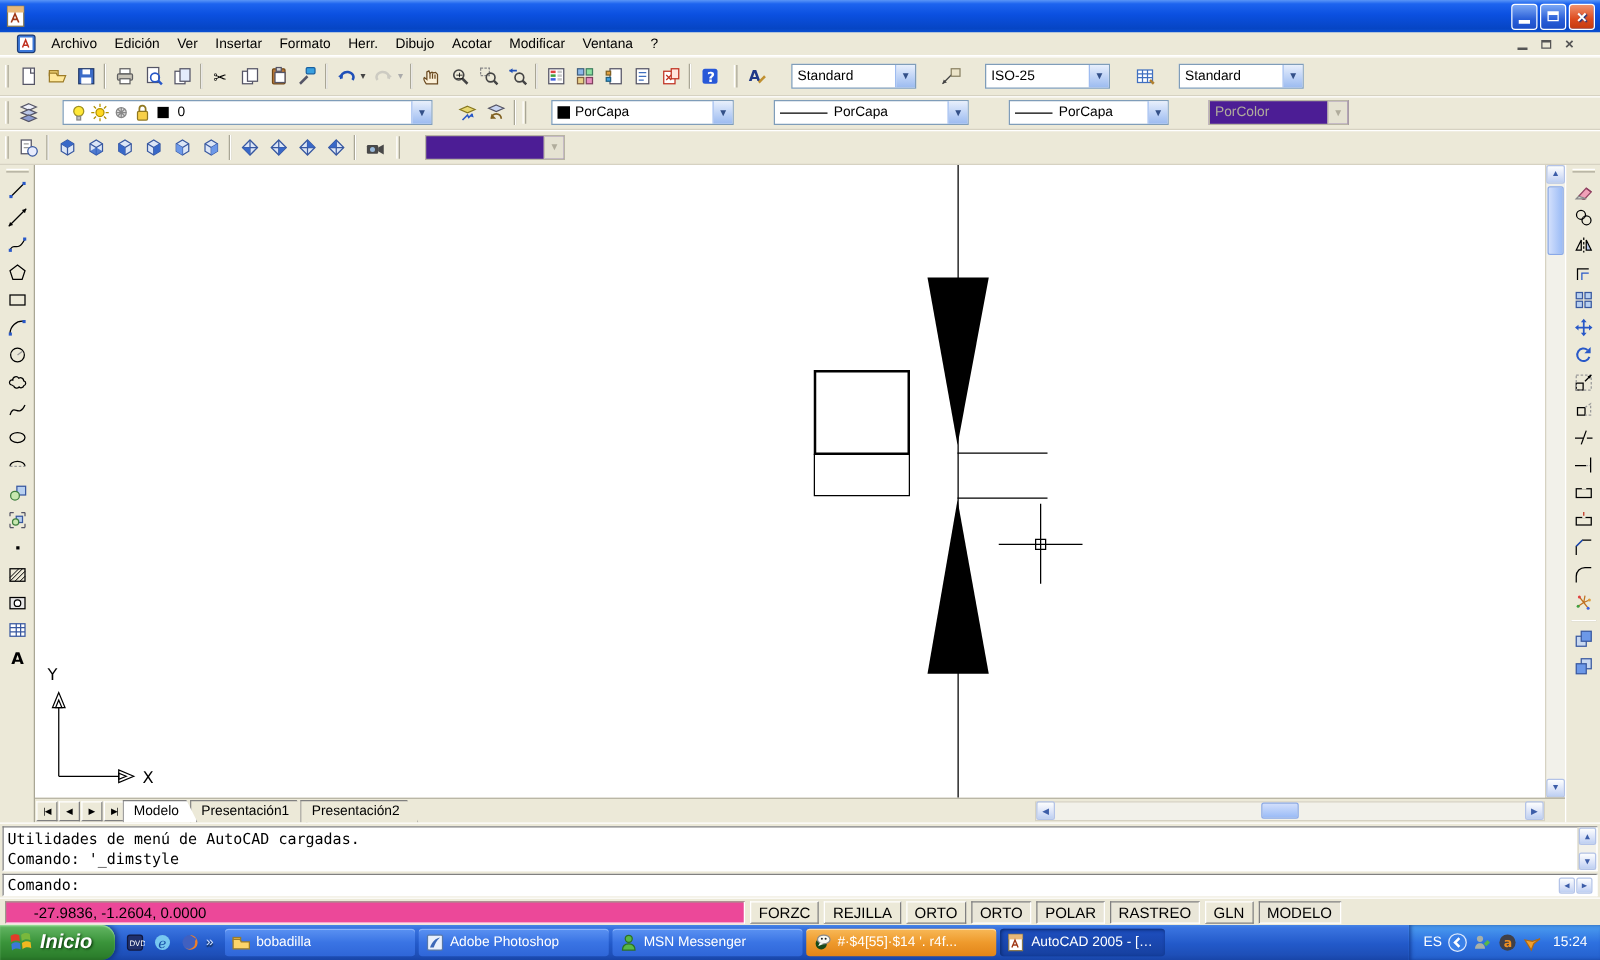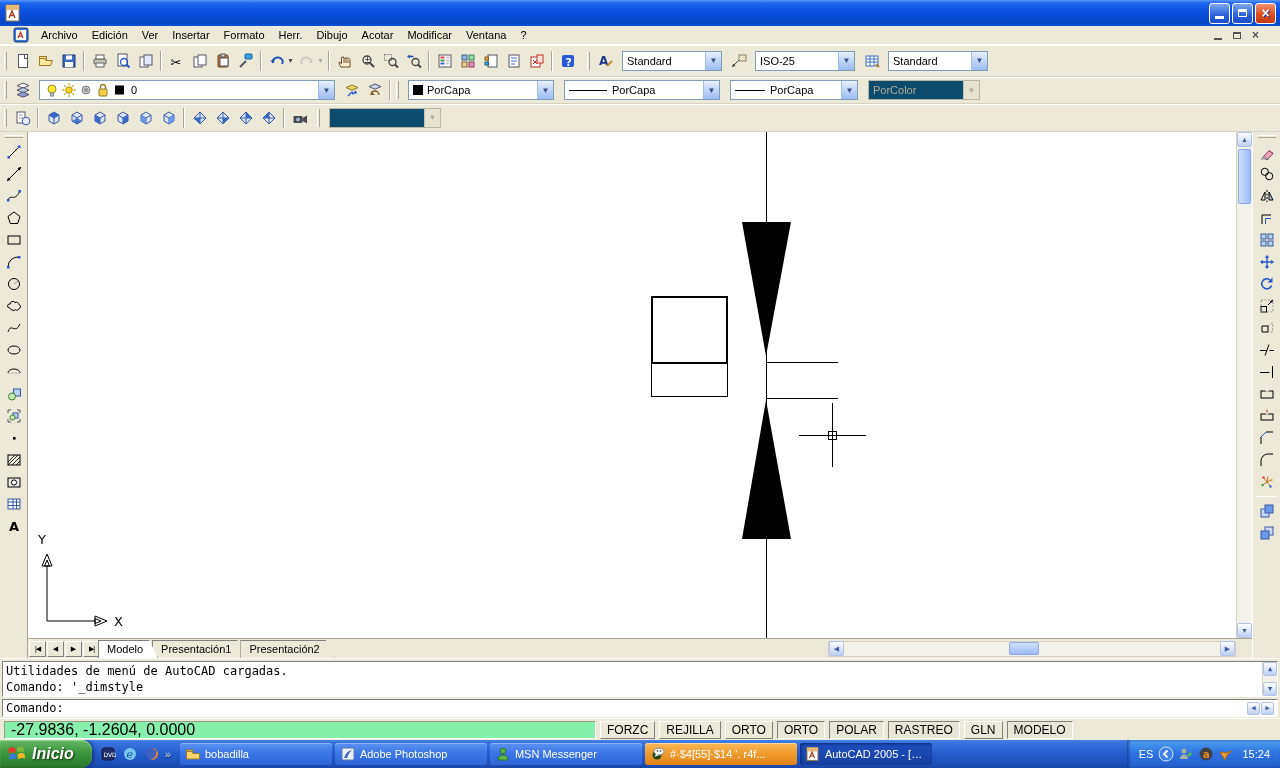--- a/index.html
+++ b/index.html
@@ -34,23 +34,23 @@
 .tb1{height:32px;flex:0 0 32px}
 .tb2{height:27px;flex:0 0 27px}
 .tb3{height:28px;flex:0 0 28px}
 .grip{width:3px;height:18px;border-left:1px solid #fff;border-right:1px solid #a9a695;margin:0 4px 0 2px}
 .tbtn{width:23px;height:23px;display:flex;align-items:center;justify-content:center;position:relative}
 .tbtn.disabled{opacity:.45}
 .icon{display:flex;align-items:center;justify-content:center}
 .dd{font-size:8px;color:#444;margin-left:-2px;width:9px;text-align:center}
 .dd.dis{color:#aaa}
 .sep{width:1px;height:20px;background:#a9a695;border-right:1px solid #fff;margin:0 3px;flex:0 0 2px}
-.combo{height:20px;background:#fff;border:1px solid #7f9db9;display:flex;align-items:center;font-size:11px;padding-left:4px;margin:0 5px;white-space:nowrap}
+.combo{height:20px;background:#fff;border:1px solid #7f9db9;display:flex;align-items:center;font-size:11px;padding-left:4px;margin:0 16px;white-space:nowrap}
 .combo .arrow{margin-left:auto;width:16px;height:18px;background:linear-gradient(#e8effc,#bdd2f6 55%,#9cbbf0);border-left:1px solid #9ebcf0;display:flex;align-items:center;justify-content:center;color:#335088;font-size:8px}
-.combo.disabled{background:#0c4a6e;border-color:#b8b5a4;color:#b0ac9c}
+.combo.disabled{background:#4c1d95;border-color:#b8b5a4;color:#b0ac9c}
 .combo.disabled .arrow{background:#e5e2d2;border-left-color:#c6c2b0;color:#b0ac9c}
 .line-sample{display:inline-block;width:38px;border-top:1px solid #000;margin-right:5px}
 .line-sample.short{width:30px}
 .swatch{display:inline-block;width:10px;height:10px;background:#000;margin-right:4px}
 .combo .cicons{display:flex;align-items:center;gap:1px;margin-right:3px}
 
 
 .main{flex:1;display:flex;min-height:0}
 .side-tb{width:28px;flex:0 0 28px;background:#ece9d8;display:flex;flex-direction:column;align-items:center;padding-top:1px}
 .side-tb .hgrip{height:3px;width:18px;border-top:1px solid #fff;border-bottom:1px solid #a9a695;margin:2px 0 3px}
@@ -91,21 +91,21 @@
 .cmd{height:60px;flex:0 0 60px;background:#ece9d8;padding:2px 2px 1px 2px;border-top:1px solid #fff}
 .cmd-hist{height:36px;background:#fff;border:1px solid;border-color:#808080 #fff #fff #808080;font-family:"DejaVu Sans Mono","Liberation Mono",monospace;font-size:12px;line-height:16px;padding:1px 18px 0 3px;position:relative;white-space:pre}
 .hist-scroll{position:absolute;right:0;top:0;width:15px;height:100%;background:#f2f1ea;display:flex;flex-direction:column;justify-content:space-between;border-left:1px solid #d6d2c2}
 .hist-scroll .sbtn{width:14px;height:14px;flex:0 0 14px}
 .cmd-input{height:18px;background:#fff;border:1px solid;border-color:#808080 #fff #fff #808080;margin-top:2px;font-family:"DejaVu Sans Mono","Liberation Mono",monospace;font-size:12px;padding:0 3px;display:flex;align-items:center}
 .cmd-input .spin{margin-left:auto;display:flex;gap:1px}
 .cmd-input .sbtn{width:13px;height:13px;flex:0 0 13px}
 
 
 .statusbar{height:22px;flex:0 0 22px;background:#ece9d8;display:flex;align-items:center;padding:0 4px;border-top:1px solid #fff}
-.coords{width:592px;flex:0 0 592px;height:18px;border:1px solid;border-color:#9c9a8c #fff #fff #9c9a8c;display:flex;align-items:center;padding-left:6px;font-size:16px;background:#86efac}
+.coords{width:592px;flex:0 0 592px;height:18px;border:1px solid;border-color:#9c9a8c #fff #fff #9c9a8c;display:flex;align-items:center;padding-left:22px;font-size:12px;background:#ec4899}
 .toggle{height:18px;padding:0 6px;margin-left:4px;display:flex;align-items:center;font-size:12px;border:1px solid;border-color:#fff #808080 #808080 #fff;background:#ece9d8;white-space:nowrap}
 .toggle.pressed{border-color:#808080 #fff #fff #808080;background:#e9e6d8}
 
 
 .taskbar{height:28px;flex:0 0 28px;background:linear-gradient(#4584e6 0%,#3a74e0 8%,#2259c9 55%,#1e4fb8 85%,#1845a8);display:flex;align-items:center;overflow:hidden}
 .start{height:28px;padding:0 18px 0 7px;border-radius:0 11px 11px 0;background:linear-gradient(#65b765,#3a943a 50%,#2c7e2c 90%,#256f25);color:#fff;font-style:italic;font-weight:bold;font-size:16px;display:flex;align-items:center;gap:5px;text-shadow:1px 1px 2px #0a330a;box-shadow:inset 0 1px 1px #9adc9a,2px 0 4px rgba(0,20,60,.5)}
 .ql{display:flex;align-items:center;gap:4px;padding:0 7px;color:#fff}
 .ql-icon{width:18px;height:18px;display:flex;align-items:center;justify-content:center}
 .ql-chevron{font-size:11px;color:#cfe0ff;text-shadow:0 1px 1px #123}
 .tasks{display:flex;align-items:center;gap:3px;margin-left:2px}

